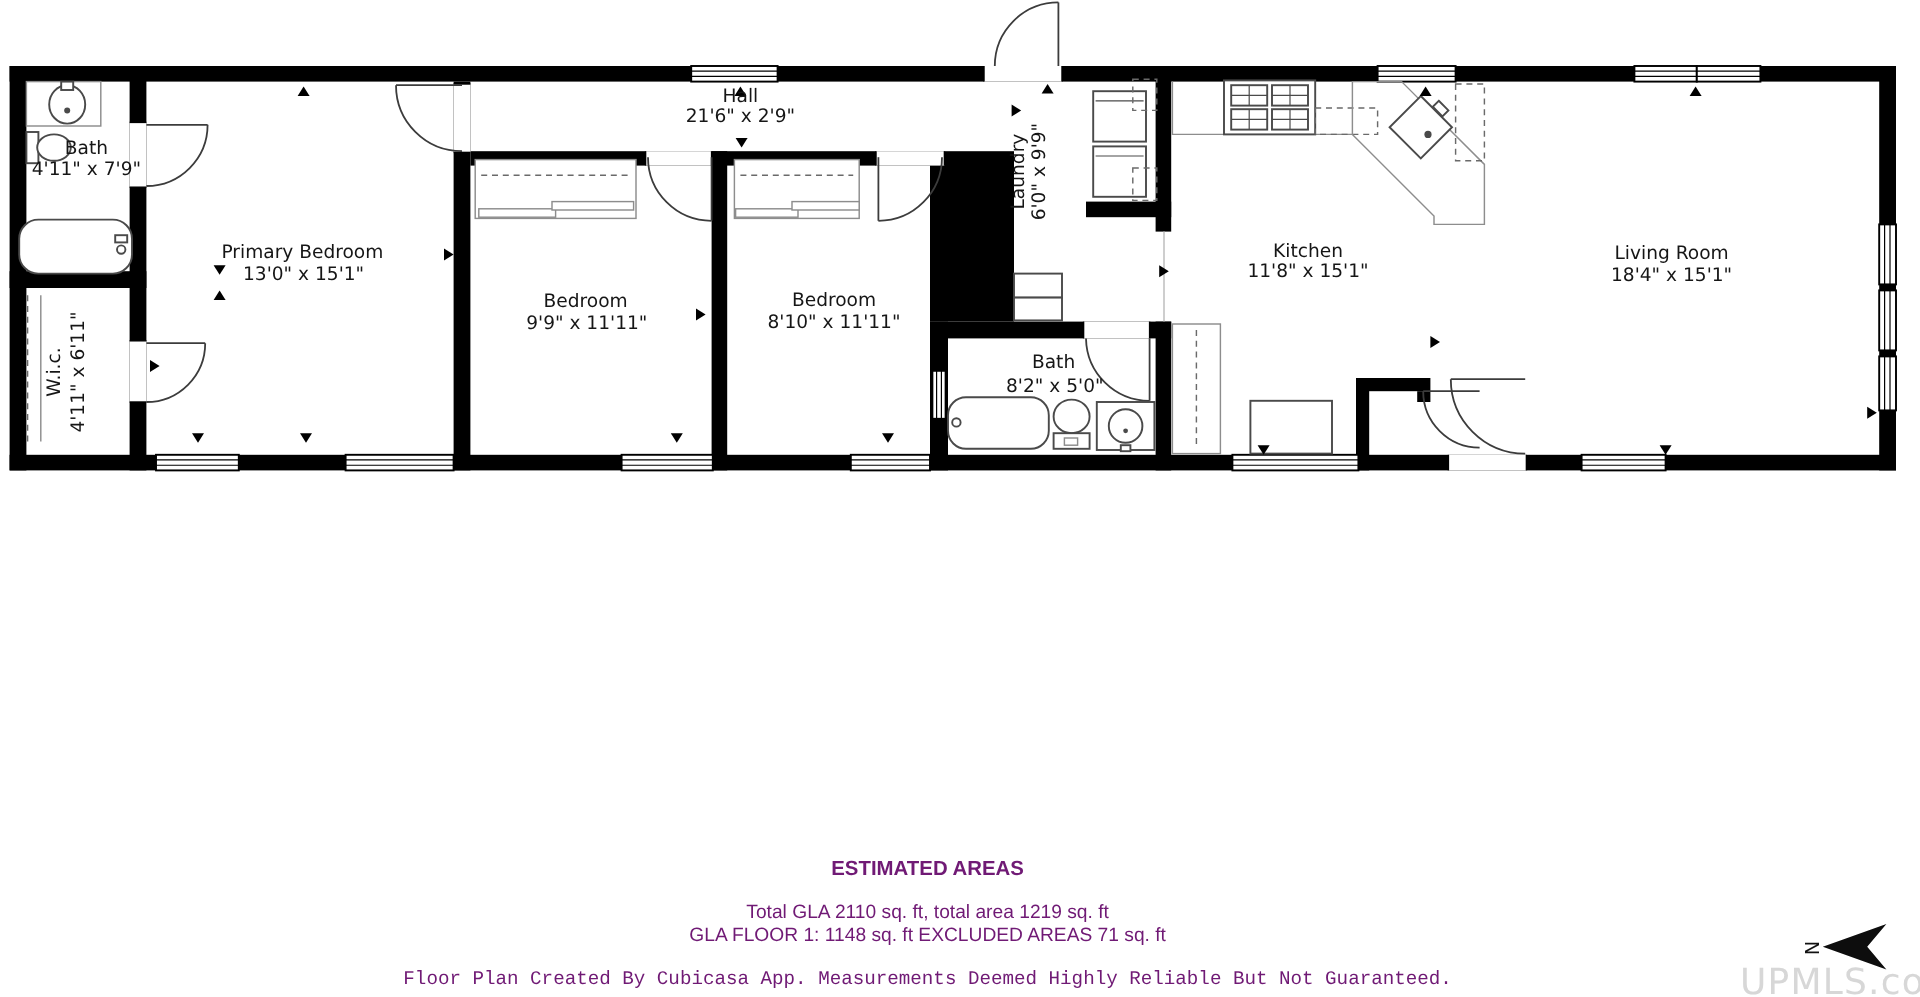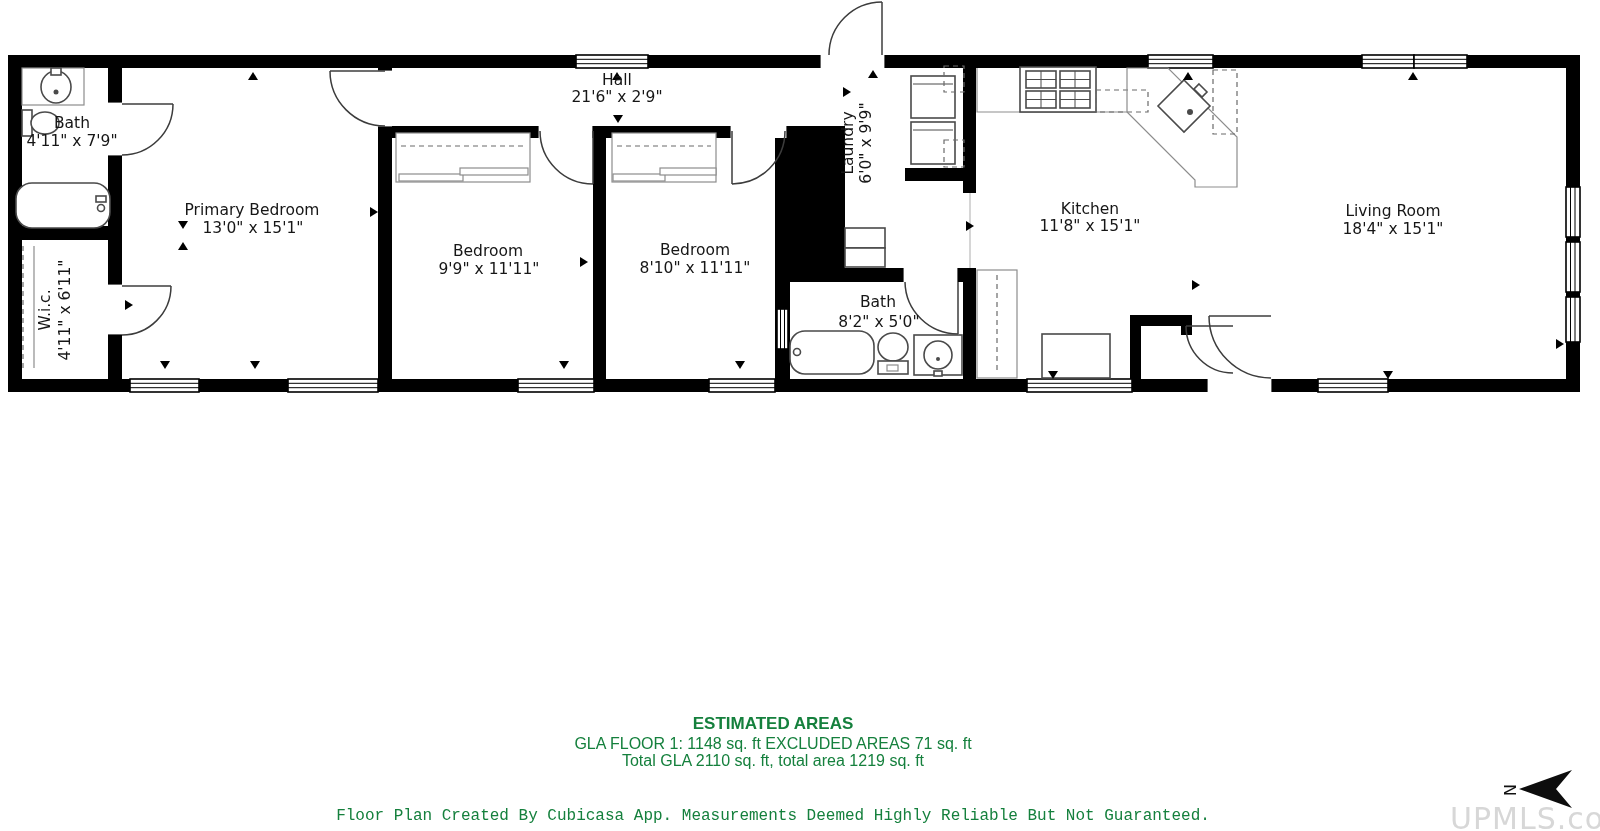--- a/index.html
+++ b/index.html
@@ -14,23 +14,23 @@
   .door{fill:none;stroke:#3c3c3c;stroke-width:1.5;}
   .leaf{stroke:#3c3c3c;stroke-width:1.5;}
   .fx{fill:#fff;stroke:#4a4a4a;stroke-width:1.6;}
   .fxl{fill:#fff;stroke:#8d8d8d;stroke-width:1.2;}
   .cl{fill:none;stroke:#8d8d8d;stroke-width:1.2;}
   .dash{fill:none;stroke:#6a6a6a;stroke-width:1.2;stroke-dasharray:5 4;}
   .seam{stroke:#4a4a4a;stroke-width:1;}
   .burn{stroke:#4a4a4a;stroke-width:1;}
   .lbl{font-size:15.5px;fill:#161616;text-anchor:middle;}
   .arrow{fill:#000;}
-  .txtblock{position:absolute;left:0;width:1546px;text-align:center;color:#15803d;}
+  .txtblock{position:absolute;left:0;width:1546px;text-align:center;color:#701a75;}
   #areas-title{top:714px;font-size:17px;font-weight:bold;font-family:"Liberation Sans",sans-serif;}
-  #areas-line1{top:735px;font-size:16px;font-family:"Liberation Sans",sans-serif;}
+  #areas-line1{top:771px;font-size:16px;font-family:"Liberation Sans",sans-serif;}
   #areas-line2{top:752px;font-size:16px;font-family:"Liberation Sans",sans-serif;}
   #areas-footer{top:807px;font-size:16px;font-family:Liberation Mono, monospace;}
   #watermark{position:absolute;left:1450px;top:801px;font-size:30px;color:#d7d7d7;
              letter-spacing:1px;white-space:nowrap;font-family:"DejaVu Sans",sans-serif;}
 </style>
 </head>
 <body>
 
 <div id="stage">
 <svg width="1600" height="831" viewBox="0 0 1600 831">

